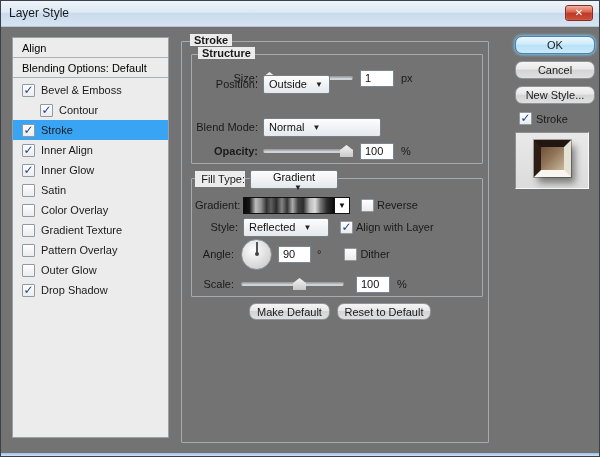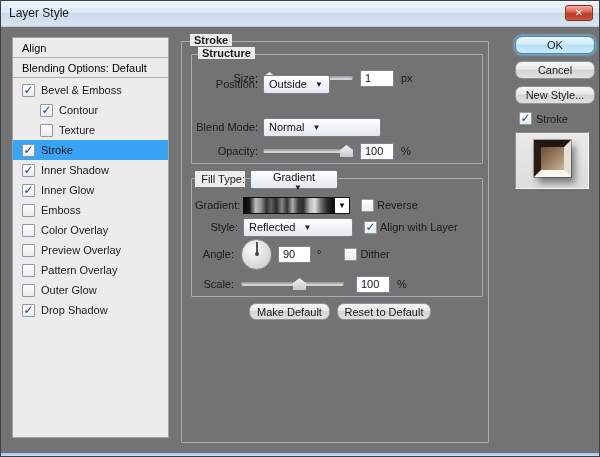--- a/index.html
+++ b/index.html
@@ -96,47 +96,43 @@
     <div class="sb-blending">Blending Options: Default</div>
     <div id="style-list">
         <div class="style-row">
           <span class="cb on">✓</span>
           <span class="cb-label">Bevel &amp; Emboss</span>
         </div>
         <div class="style-row indent">
           <span class="cb on">✓</span>
           <span class="cb-label">Contour</span>
         </div>
-        <div class="style-row indent">
-          <span class="cb"></span>
-          <span class="cb-label">Texture</span>
-        </div>
         <div class="style-row selected">
           <span class="cb on">✓</span>
           <span class="cb-label">Stroke</span>
         </div>
         <div class="style-row">
           <span class="cb on">✓</span>
-          <span class="cb-label">Inner Shadow</span>
+          <span class="cb-label">Inner Align</span>
         </div>
         <div class="style-row">
           <span class="cb on">✓</span>
           <span class="cb-label">Inner Glow</span>
         </div>
         <div class="style-row">
           <span class="cb"></span>
-          <span class="cb-label">Emboss</span>
+          <span class="cb-label">Satin</span>
         </div>
         <div class="style-row">
           <span class="cb"></span>
           <span class="cb-label">Color Overlay</span>
         </div>
         <div class="style-row">
           <span class="cb"></span>
-          <span class="cb-label">Preview Overlay</span>
+          <span class="cb-label">Gradient Texture</span>
         </div>
         <div class="style-row">
           <span class="cb"></span>
           <span class="cb-label">Pattern Overlay</span>
         </div>
         <div class="style-row">
           <span class="cb"></span>
           <span class="cb-label">Outer Glow</span>
         </div>
         <div class="style-row">
@@ -173,21 +169,21 @@
 
     <div class="row" style="left:14px;top:88px;width:280px;">
       <div class="lbl" style="width:63px;">Blend Mode:</div>
       <div class="combo" style="width:118px;margin-left:5px;">
         <span>Normal</span>
         <span class="arrow">▼</span>
       </div>
     </div>
 
     <div class="row" style="left:30px;top:112px;width:270px;">
-      <div class="lbl" style="width:47px;">Opacity:</div>
+      <div class="lbl" style="width:47px;font-weight:bold;">Opacity:</div>
       <div class="slider" style="width:90px;margin-left:5px;">
         <div class="track"></div>
         <div class="handle" style="left:77px;"></div>
       </div>
       <input class="numbox" style="margin-left: 7px;" value="100">
       <div style="margin-left:7px;">%</div>
     </div>
 
     <div class="groupbox fill-box"></div>
 
@@ -204,21 +200,21 @@
       <div class="grad-wrap" style="margin-left:5px;">
         <div class="grad-swatch" id="grad-swatch" style="background: linear-gradient(90deg, rgb(10, 10, 10) 0%, rgb(20, 20, 20) 6%, rgb(188, 188, 188) 13%, rgb(144, 144, 144) 19%, rgb(51, 51, 51) 25%, rgb(96, 96, 96) 30%, rgb(44, 44, 44) 36%, rgb(132, 132, 132) 42%, rgb(52, 52, 52) 48%, rgb(171, 171, 171) 54%, rgb(64, 64, 64) 60%, rgb(46, 46, 46) 66%, rgb(184, 184, 184) 73%, rgb(220, 220, 220) 79%, rgb(119, 119, 119) 85%, rgb(45, 45, 45) 92%, rgb(10, 10, 10) 100%);"></div>
         <div class="grad-arrow">▼</div>
       </div>
       <span class="cb" style="margin-left:11px;"></span>
       <span class="cb-label" style="margin-left:3px;">Reverse</span>
     </div>
 
     <div class="row" style="left:14px;top:188px;width:290px;">
       <div class="lbl" style="width:43px;">Style:</div>
-      <div class="combo" style="width:110px;margin-left:5px;">
+      <div class="combo" style="width:86px;margin-left:5px;">
         <span>Reflected</span>
         <span class="arrow">▼</span>
       </div>
       <span class="cb on" style="margin-left:11px;">✓</span>
       <span class="cb-label" style="margin-left:3px;">Align with Layer</span>
     </div>
 
     <div class="row" style="left:14px;top:208px;width:290px;height:34px;">
       <div class="lbl" style="width:39px;">Angle:</div>
       <div class="dial" style="margin-left:7px;">

